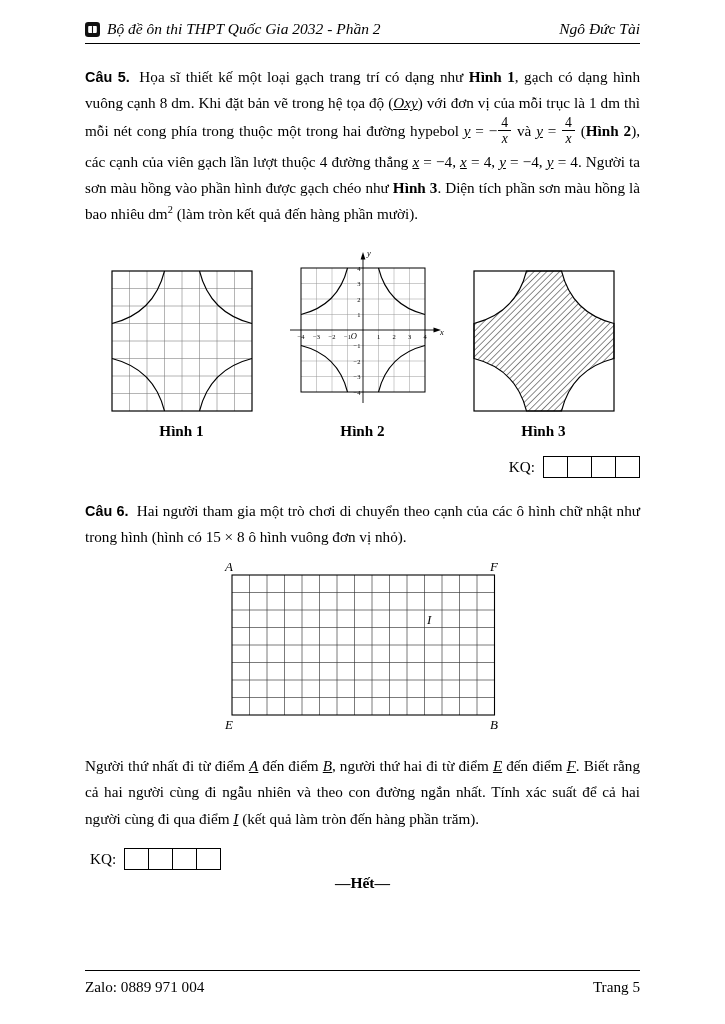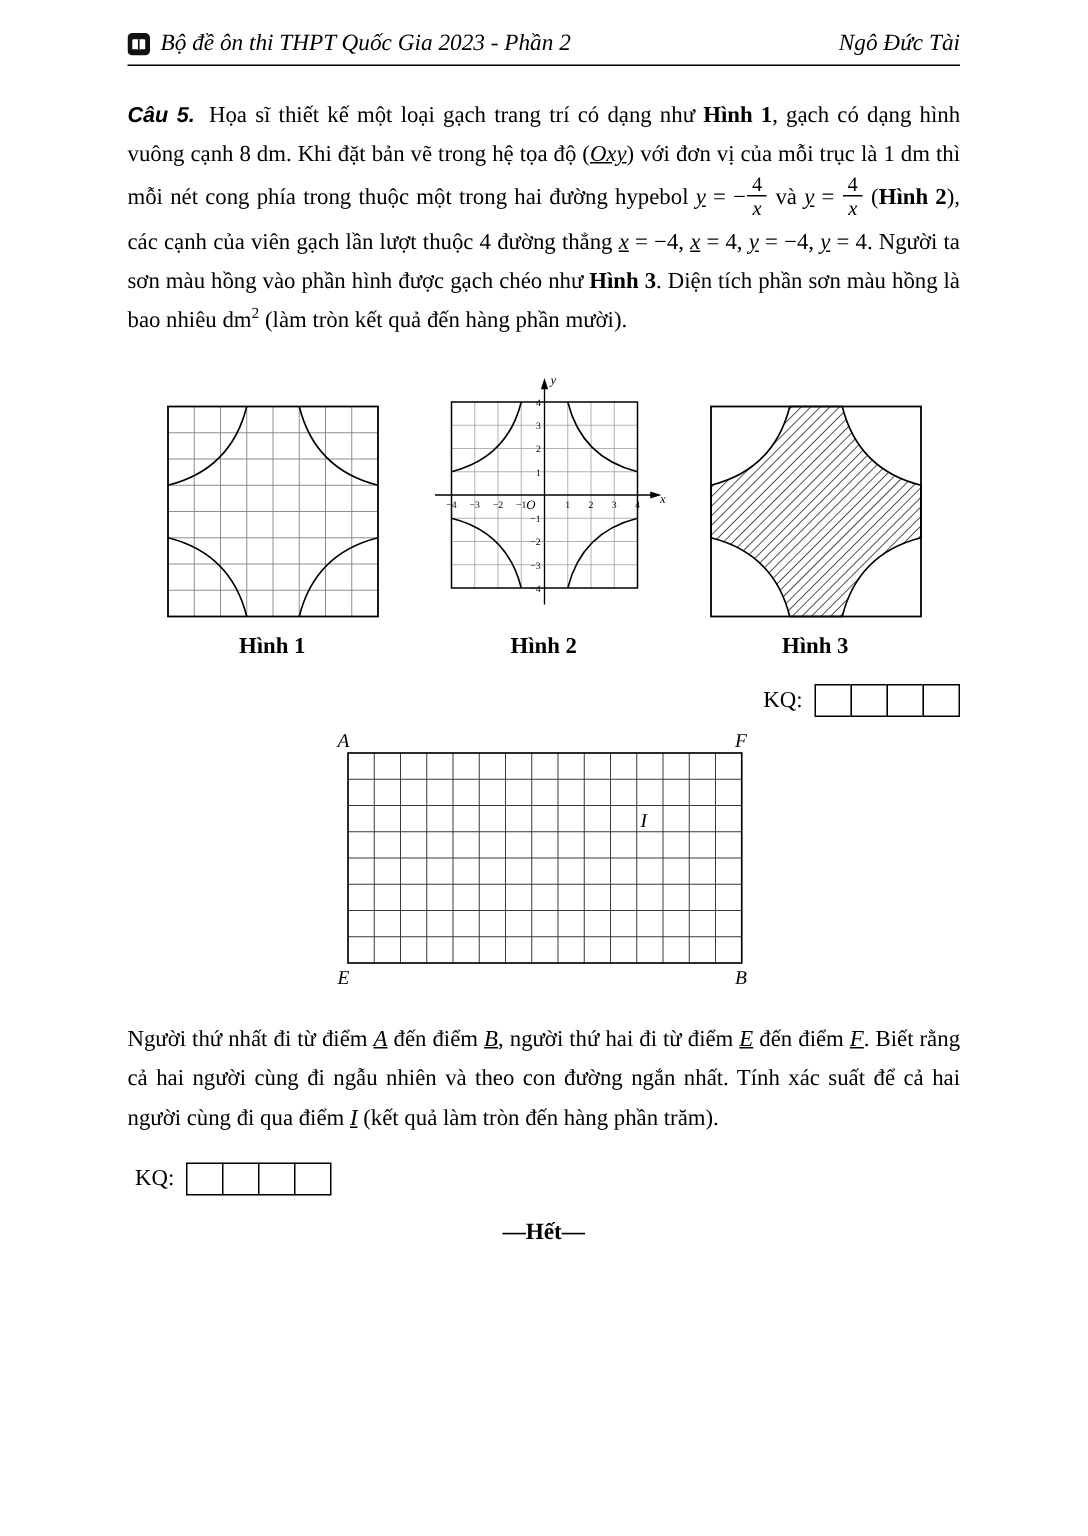--- a/index.html
+++ b/index.html
@@ -15,21 +15,21 @@
   
   .hdr { display:flex; justify-content:space-between; align-items:center;
          padding-bottom:5px; border-bottom:1.8px solid #000; }
   .hdr-left { display:flex; align-items:center; gap:7px; }
   .logo { width:15px; height:15px; display:inline-flex; }
   .hdr-title, .hdr-author { font-style:italic; font-size:15.5px; }
 
   
   .para { font-size:15.2px; line-height:1.74; text-align:justify; margin-top:20px; }
   .rt-b { font-weight:bold; }
-  .rt-qb { font-weight:bold; font-family:"Liberation Sans", sans-serif; font-size:14.4px; margin-right:4px;font-style:italic; }
+  .rt-qb { font-weight:bold; font-family:"Liberation Sans", sans-serif; font-size:14.4px; margin-right:4px; }
   .rt-m { font-style:italic;text-decoration:underline; }
   sup { font-size:0.68em; }
   .frac { display:inline-flex; flex-direction:column; align-items:center;
           vertical-align:middle; line-height:1.12; font-size:0.9em;
           padding:0 1px; position:relative; top:-2px; }
   .frac .num { border-bottom:1px solid #000; padding:0 3px; }
   .frac .den { font-style:italic; padding:0 3px; }
 
   
   .figrow { display:flex; justify-content:center; align-items:flex-end; gap:20px; margin-top:16px; }
@@ -44,42 +44,42 @@
 
   
   .kqrow { display:flex; align-items:center; gap:8px; margin-top:16px;text-align:center; }
   .kqrow.right { justify-content:flex-end; }
   .kqrow.left { padding-left:5px; }
   .kql { font-size:15.2px; }
   .boxes { display:flex; }
   .cellbox { width:25px; height:22px; border:1px solid #000; margin-left:-1px; background:#fff; }
   .cellbox:first-child { margin-left:0; }
 
-  .het { text-align:center; font-weight:bold; font-size:15.5px; margin-top:16px; }
+  .het { text-align:center; font-weight:bold; font-size:15.5px; margin-top:4px; }
 
   
   .ftr { position:absolute; left:85px; right:85px; bottom:28px;
          border-top:1.8px solid #000; padding-top:7px;
          display:flex; justify-content:space-between; font-size:15.2px; }
 </style>
 </head>
 <body>
 
 <div class="page">
 
   <header class="hdr">
     <div class="hdr-left">
       <span class="logo">
         <svg width="15" height="15" viewBox="0 0 15 15">
           <rect x="0" y="0" width="15" height="15" rx="3.2" fill="#111"></rect>
           <rect x="3.2" y="4.1" width="8.6" height="6.8" rx="0.8" fill="#fff"></rect>
           <line x1="7.5" y1="4.1" x2="7.5" y2="10.9" stroke="#111" stroke-width="1.1"></line>
         </svg>
       </span>
-      <span class="hdr-title">Bộ đề ôn thi THPT Quốc Gia 2023 - Phần 2</span>
+      <span class="hdr-title">Bộ đề ôn thi THPT Quốc Gia 2032 - Phần 2</span>
     </div>
     <span class="hdr-author">Ngô Đức Tài</span>
   </header>
 
   <p class="para"><span class="rt-qb">Câu 5.</span><span class="rt-t"> Họa sĩ thiết kế một loại gạch trang trí có dạng như </span><span class="rt-b">Hình 1</span><span class="rt-t">, gạch có dạng hình vuông cạnh 8 dm. Khi đặt bản vẽ trong hệ tọa độ (</span><span class="rt-m">Oxy</span><span class="rt-t">) với đơn vị của mỗi trục là 1 dm thì mỗi nét cong phía trong thuộc một trong hai đường hypebol </span><span class="rt-m">y</span><span class="rt-t"> = −</span><span class="frac">
         <span class="num">4</span>
         <span class="den">x</span>
       </span><span class="rt-t"> và </span><span class="rt-m">y</span><span class="rt-t"> = </span><span class="frac">
         <span class="num">4</span>
         <span class="den">x</span>
@@ -152,20 +152,21 @@
   <div class="kqrow right">
     <span class="kql">KQ:</span>
     <div class="boxes">
       <div class="cellbox"></div>
       <div class="cellbox"></div>
       <div class="cellbox"></div>
       <div class="cellbox"></div>
     </div>
   </div>
 
+  <p class="para"><span class="rt-qb">Câu 6.</span><span class="rt-t"> Hai người tham gia một trò chơi di chuyển theo cạnh của các ô hình chữ nhật như trong hình (hình có 15 × 8 ô hình vuông đơn vị nhỏ).</span></p>
 
   <div class="gridfig">
     <svg width="286" height="172" viewBox="0 0 286 172">
       <path d="M29.5 14V154M47 14V154M64.5 14V154M82 14V154M99.5 14V154M117 14V154M134.5 14V154M152 14V154M169.5 14V154M187 14V154M204.5 14V154M222 14V154M239.5 14V154M257 14V154M12 31.5H274.5M12 49H274.5M12 66.5H274.5M12 84H274.5M12 101.5H274.5M12 119H274.5M12 136.5H274.5" stroke="#333" stroke-width="0.65" fill="none"></path>
       <rect x="12" y="14" width="262.5" height="140" fill="none" stroke="#000" stroke-width="1.1"></rect>
       <text class="glab" x="5" y="10">A</text>
       <text class="glab" x="278" y="10" text-anchor="end">F</text>
       <text class="glab" x="5" y="168">E</text>
       <text class="glab" x="278" y="168" text-anchor="end">B</text>
       <text class="glab" x="207" y="63">I</text>
@@ -179,14 +180,18 @@
     <div class="boxes">
       <div class="cellbox"></div>
       <div class="cellbox"></div>
       <div class="cellbox"></div>
       <div class="cellbox"></div>
     </div>
   </div>
 
   <div class="het">—Hết—</div>
 
+  <footer class="ftr">
+    <span>Zalo: 0889 971 004</span>
+    <span>Trang 5</span>
+  </footer>
 
 </div>
 
 </body></html>

